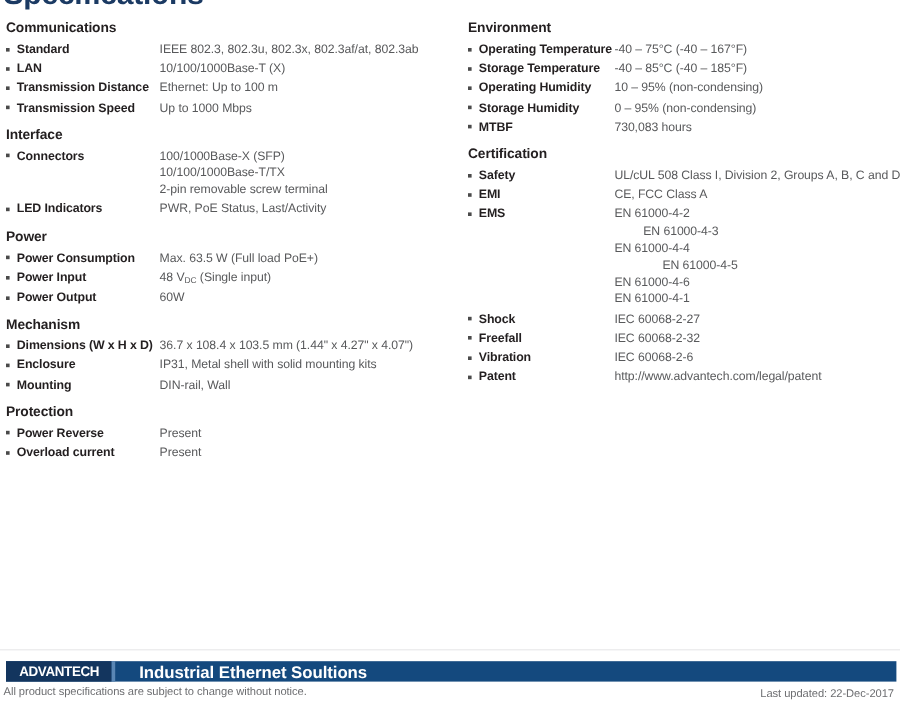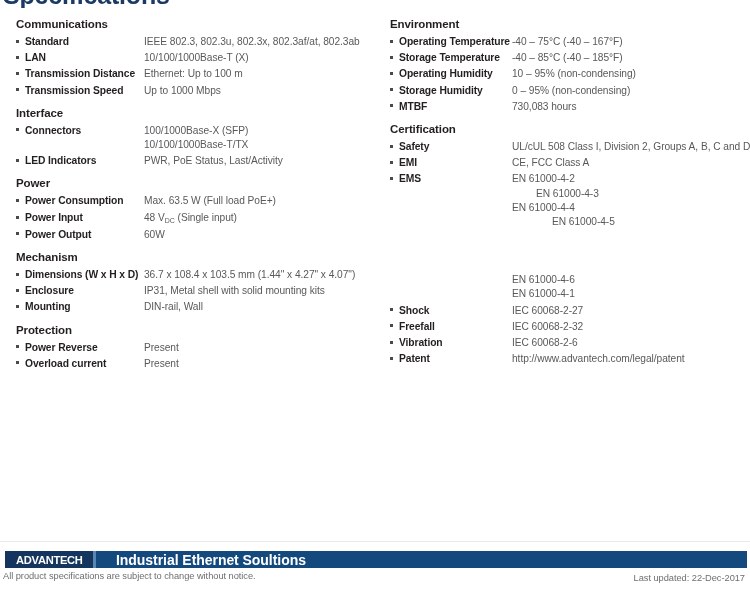--- a/index.html
+++ b/index.html
@@ -40,21 +40,21 @@
   .spec-body {
     position: absolute;
     left: 0;
     top: 18px;
     width: 750px;
   }
   .col {
     position: absolute;
     top: 0;
   }
-  .col-left  { left: 16px;   width: 375px; }
+  .col-left  { left: 5px;   width: 375px; }
   .col-right { left: 390px; width: 358px; }
 
   .section { margin-bottom: 9px; }
 
   .section-title {
     font-size: 11.5px;
     font-weight: bold;
     color: #231f20;
     margin: 0 0 3px 0;
     letter-spacing: -0.1px;
@@ -215,20 +215,24 @@
         <div class="section-title">Interface</div>
         <div class="row">
           <div class="bullet"><i></i></div>
           <div class="lbl-cell"><span class="label">Connectors</span></div>
           <div><span class="value">100/1000Base-X (SFP)</span></div>
         </div>
         <div class="cont-row">
           <div class="spacer-left"></div>
           <span class="value" style="line-height: 14.2px;">10/100/1000Base-T/TX</span>
         </div>
+        <div class="cont-row">
+          <div class="spacer-left"></div>
+          <span class="value" style="line-height: 14.2px;">2-pin removable screw terminal</span>
+        </div>
         <div class="row">
           <div class="bullet"><i></i></div>
           <div class="lbl-cell"><span class="label">LED Indicators</span></div>
           <div><span class="value">PWR, PoE Status, Last/Activity</span></div>
         </div>
       </div>
       <div class="section">
         <div class="section-title">Power</div>
         <div class="row">
           <div class="bullet"><i></i></div>
@@ -331,21 +335,21 @@
         <div class="cont-row">
           <div class="spacer-right"></div>
           <span class="value" style="line-height: 14.2px;">EN 61000-4-4</span>
         </div>
         <div class="cont-row">
           <div class="spacer-right"></div>
           <span class="value" style="line-height: 14.2px; padding-left: 40px;">EN 61000-4-5</span>
         </div>
         <div class="cont-row">
           <div class="spacer-right"></div>
-          <span class="value" style="line-height: 14.2px; margin-top: 44px;">EN 61000-4-6</span>
+          <span class="value" style="line-height: 14.2px;">EN 61000-4-6</span>
         </div>
         <div class="cont-row">
           <div class="spacer-right"></div>
           <span class="value" style="line-height: 14.2px;">EN 61000-4-1</span>
         </div>
         <div class="row">
           <div class="bullet"><i></i></div>
           <div class="lbl-cell"><span class="label">Shock</span></div>
           <div><span class="value">IEC 60068-2-27</span></div>
         </div>

